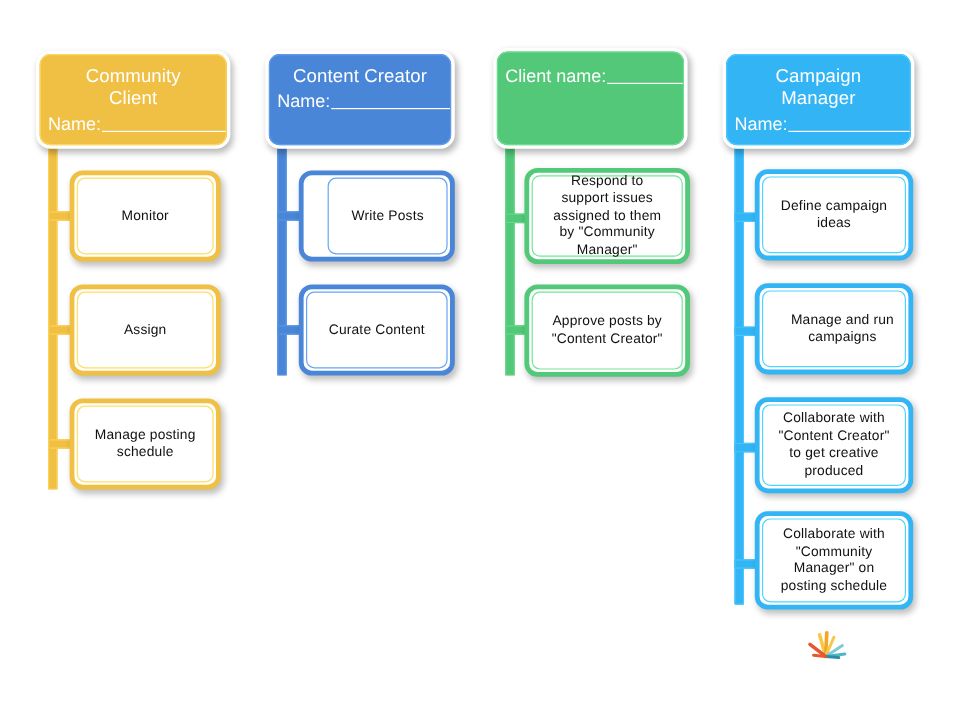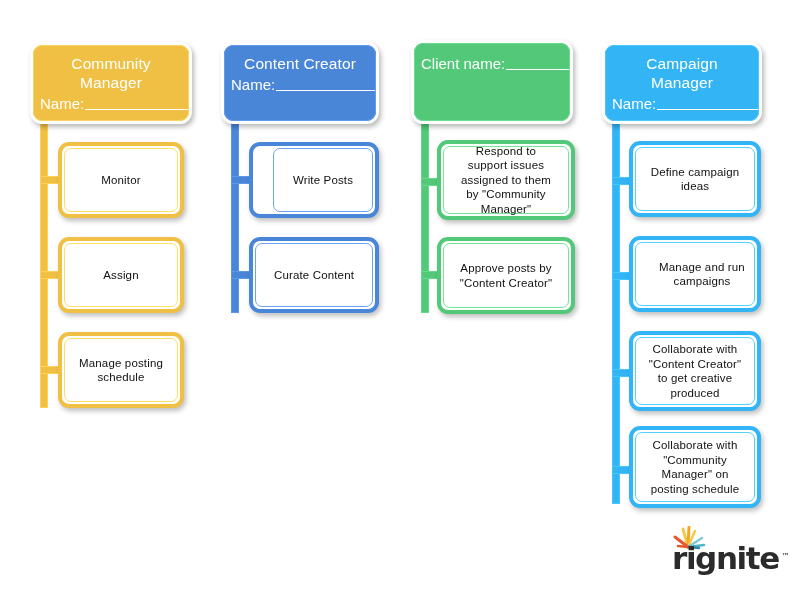--- a/index.html
+++ b/index.html
@@ -184,21 +184,21 @@
       <div class="stub" style="left: 40px; top: 366px; width: 22px; background: rgb(240, 192, 69); box-shadow: rgb(255, 210, 87) 0px 0px 0px 1px inset;"></div>
       <div class="task-card" style="left: 58px; top: 332px; width: 126px; height: 76px; border-color: rgb(240, 192, 69);">
         <div class="task-inner" style="border-color: rgb(255, 222, 99);">
           <div class="task-text">Manage posting
 schedule</div>
         </div>
       </div>
       <div class="role-card" style="left: 30px; top: 42px; width: 162px; height: 82px; background: rgb(240, 192, 69);">
         <div class="role-inner" style="background: rgb(240, 192, 69); box-shadow: rgb(255, 214, 91) 0px 0px 0px 1px inset;">
           <div class="role-title">Community
-Manager</div>
+Client</div>
           <div class="role-name-row">
             <span class="role-name-label">Name:</span>
             <span class="name-blank"></span>
           </div>
         </div>
       </div>
     </div>
     <div class="column">
       <div class="trunk" style="left: 231px; top: 118px; width: 8px; height: 195px; background: rgb(74, 134, 216); box-shadow: rgb(92, 152, 234) 0px 0px 0px 1px inset;"></div>
       <div class="stub" style="left: 231px; top: 176px; width: 22px; background: rgb(74, 134, 216); box-shadow: rgb(92, 152, 234) 0px 0px 0px 1px inset;"></div>
@@ -302,15 +302,14 @@
             <path d="M16 21 L11 3" stroke="#F7C948" stroke-width="3"></path>
             <path d="M16 21 L17 1" stroke="#F5A623" stroke-width="3"></path>
             <path d="M16 21 L23 5" stroke="#F7C948" stroke-width="2.5"></path>
             <path d="M16 21 L3 11" stroke="#E8562F" stroke-width="3"></path>
             <path d="M16 21 L30 12" stroke="#7FC9D8" stroke-width="2.5"></path>
             <path d="M16 21 L32 19" stroke="#4DB6C9" stroke-width="2.5"></path>
             <path d="M16 21 L27 22" stroke="#2E8BA8" stroke-width="2.5"></path>
             <path d="M16 21 L6 20" stroke="#E8562F" stroke-width="2.5"></path>
           </g>
         </svg></div>
-      <div class="logo-wordmark" style="margin-top: 18px;">rignite<span class="logo-tm">™</span></div>
     </div>
   </div>
 
 </body></html>

